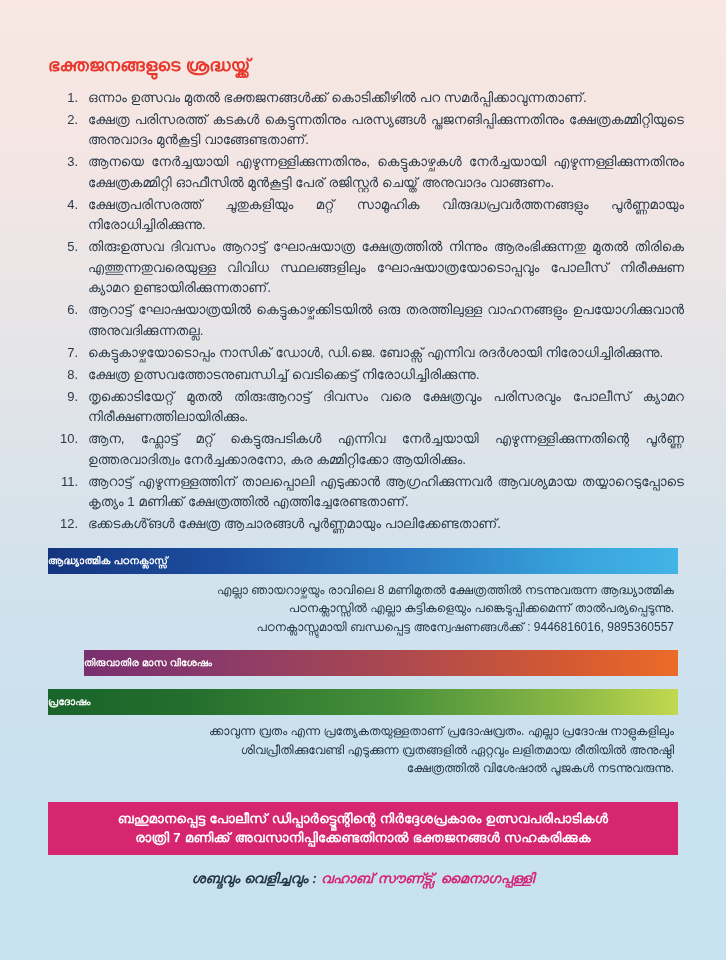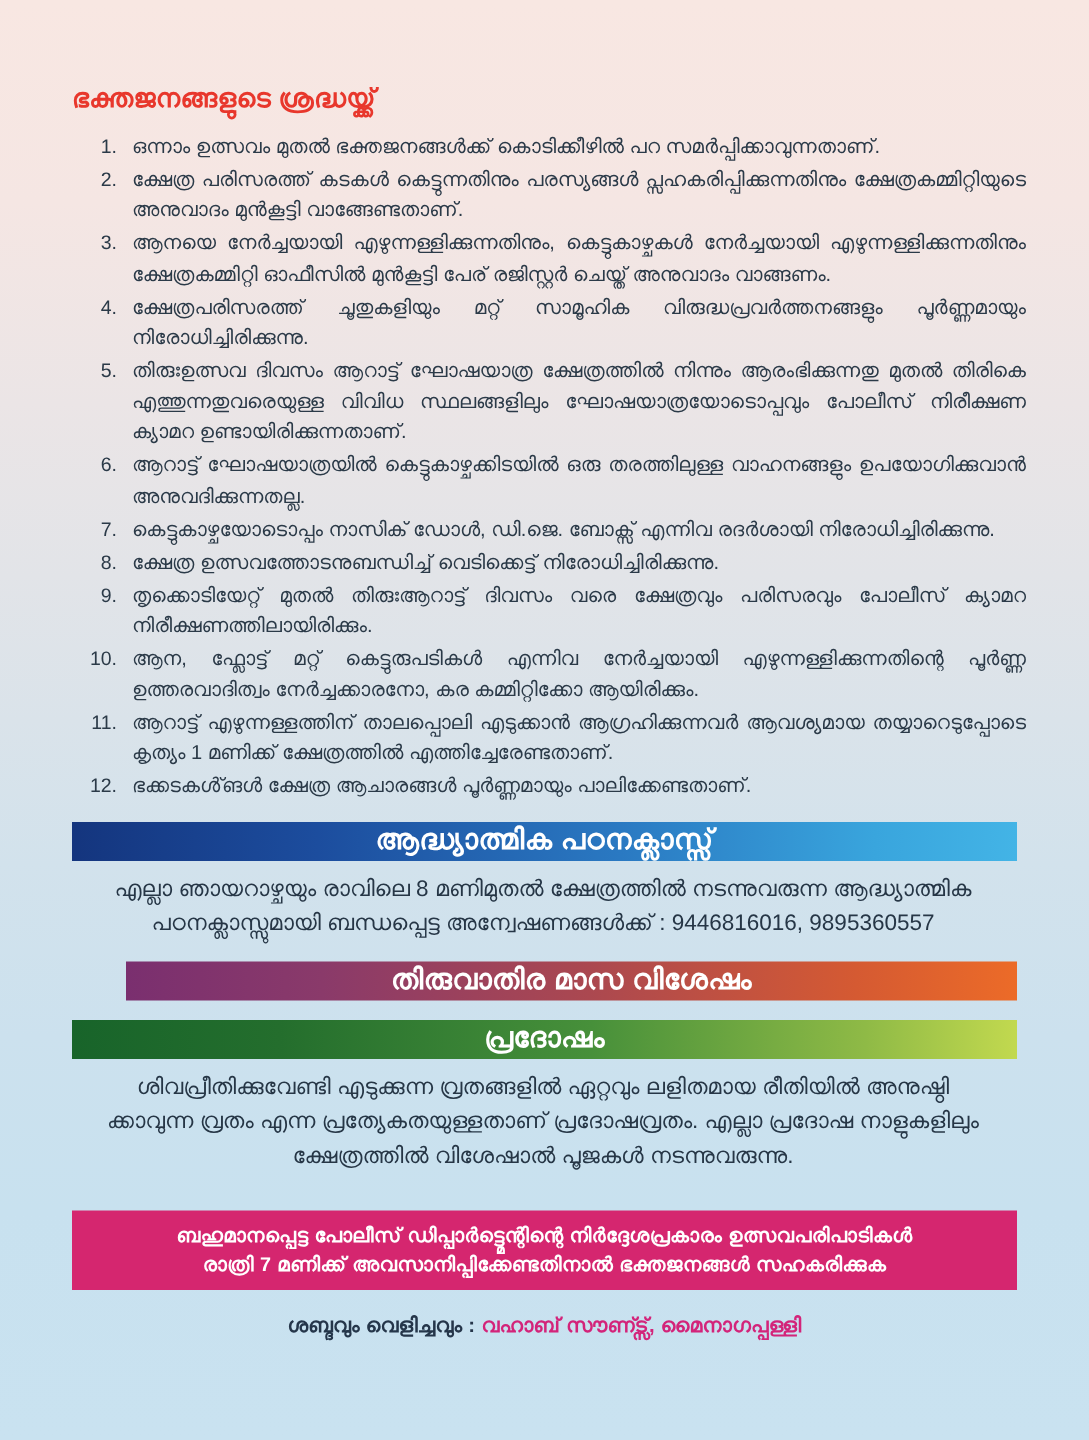--- a/index.html
+++ b/index.html
@@ -75,23 +75,23 @@
   }
 
   
   .section {
     margin-top: 13px;
     padding: 0 18px;
   }
   .banner {
     height: 26px;
     line-height: 26px;
-    text-align: center;
+    text-align: left;
     color: #ffffff;
-    font-size: 19px;
+    font-size: 10px;
     font-weight: bold;
     letter-spacing: 0.3px;
     white-space: nowrap;
     overflow: hidden;
   }
   .banner-blue  { background: linear-gradient(to right, #14357e 0%, #1c4d9e 26%, #2a79c2 58%, #39a5dd 85%, #43b4e6 100%); }
   .banner-purple{ background: linear-gradient(to right, #7a2f6f 0%, #8a3a6a 22%, #ab4850 52%, #d55a32 82%, #ec6b28 100%); margin-left: 36px; }
   .banner-green { background: linear-gradient(to right, #18642a 0%, #246e2d 22%, #47903a 55%, #8fba46 84%, #c2d94f 100%); }
   .banner-pink  {
     background: #d5266f;
@@ -99,55 +99,56 @@
     line-height: 1.45;
     padding: 7px 14px 8px;
     white-space: normal;
     font-size: 13.2px;
     text-align: center;
   }
   .banner-pink .pink-line { display: block; }
 
   .section-body {
     color: #263646;
-    font-size: 15px;
+    font-size: 12px;
     line-height: 1.56;
     padding: 7px 4px 0 2px;
-    text-align: center;
+    text-align: right;
   }
   .section-body .body-line { display: block; }
 
   .section-pink { margin-top: 24px; }
 
   
   .credit {
     margin-top: 16px;
     text-align: center;
     font-size: 13.6px;
     font-weight: bold;
     color: #25364a;
     letter-spacing: 0.2px;
+    font-style: italic;
   }
   .credit-value { color: #d3247a; }
 </style>
 </head>
 <body>
 
 <div class="page">
 
   <h1 class="main-heading">ഭക്തജനങ്ങളുടെ ശ്രദ്ധയ്ക്ക്</h1>
 
   <ol class="notice-list">
     <li class="notice-item">
       <span class="notice-num">1.</span>
       <span class="notice-text">ഒന്നാം ഉത്സവം മുതൽ ഭക്തജനങ്ങൾക്ക് കൊടിക്കീഴിൽ പറ സമർപ്പിക്കാവുന്നതാണ്.</span>
     </li>
     <li class="notice-item">
       <span class="notice-num">2.</span>
-      <span class="notice-text">ക്ഷേത്ര പരിസരത്ത് കടകൾ കെട്ടുന്നതിനും പരസ്യങ്ങൾ പ്സഹകരിപ്പിക്കുന്നതിനും ക്ഷേത്രകമ്മിറ്റിയുടെ അനുവാദം മുൻകൂട്ടി വാങ്ങേണ്ടതാണ്.</span>
+      <span class="notice-text">ക്ഷേത്ര പരിസരത്ത് കടകൾ കെട്ടുന്നതിനും പരസ്യങ്ങൾ പ്തജനങിപ്പിക്കുന്നതിനും ക്ഷേത്രകമ്മിറ്റിയുടെ അനുവാദം മുൻകൂട്ടി വാങ്ങേണ്ടതാണ്.</span>
     </li>
     <li class="notice-item">
       <span class="notice-num">3.</span>
       <span class="notice-text">ആനയെ നേർച്ചയായി എഴുന്നള്ളിക്കുന്നതിനും, കെട്ടുകാഴ്ചകൾ നേർച്ചയായി എഴുന്നള്ളിക്കുന്നതിനും ക്ഷേത്രകമ്മിറ്റി ഓഫീസിൽ മുൻകൂട്ടി പേര് രജിസ്റ്റർ ചെയ്ത് അനുവാദം വാങ്ങണം.</span>
     </li>
     <li class="notice-item">
       <span class="notice-num">4.</span>
       <span class="notice-text">ക്ഷേത്രപരിസരത്ത് ചൂതുകളിയും മറ്റ് സാമൂഹിക വിരുദ്ധപ്രവർത്തനങ്ങളും പൂർണ്ണമായും നിരോധിച്ചിരിക്കുന്നു.</span>
     </li>
     <li class="notice-item">
@@ -181,33 +182,34 @@
     <li class="notice-item">
       <span class="notice-num">12.</span>
       <span class="notice-text">ഭക്കടകൾ്ങൾ ക്ഷേത്ര ആചാരങ്ങൾ പൂർണ്ണമായും പാലിക്കേണ്ടതാണ്.</span>
     </li>
   </ol>
 
   <div class="section">
     <div class="banner banner-blue">ആദ്ധ്യാത്മിക പഠനക്ലാസ്സ്</div>
     <div class="section-body">
       <span class="body-line">എല്ലാ ഞായറാഴ്ചയും രാവിലെ 8 മണിമുതൽ ക്ഷേത്രത്തിൽ നടന്നുവരുന്ന ആദ്ധ്യാത്മിക</span>
+      <span class="body-line">പഠനക്ലാസ്സിൽ എല്ലാ കുട്ടികളെയും പങ്കെടുപ്പിക്കമെന്ന് താൽപര്യപ്പെടുന്നു.</span>
       <span class="body-line">പഠനക്ലാസ്സുമായി ബന്ധപ്പെട്ട അന്വേഷണങ്ങൾക്ക് : 9446816016, 9895360557</span>
     </div>
   </div>
 
   <div class="section">
     <div class="banner banner-purple">തിരുവാതിര മാസ വിശേഷം</div>
   </div>
 
   <div class="section">
     <div class="banner banner-green">പ്രദോഷം</div>
     <div class="section-body">
+      <span class="body-line">ക്കാവുന്ന വ്രതം എന്ന പ്രത്യേകതയുള്ളതാണ് പ്രദോഷവ്രതം. എല്ലാ പ്രദോഷ നാളുകളിലും</span>
       <span class="body-line">ശിവപ്രീതിക്കുവേണ്ടി എടുക്കുന്ന വ്രതങ്ങളിൽ ഏറ്റവും ലളിതമായ രീതിയിൽ അനുഷ്ഠി</span>
-      <span class="body-line">ക്കാവുന്ന വ്രതം എന്ന പ്രത്യേകതയുള്ളതാണ് പ്രദോഷവ്രതം. എല്ലാ പ്രദോഷ നാളുകളിലും</span>
       <span class="body-line">ക്ഷേത്രത്തിൽ വിശേഷാൽ പൂജകൾ നടന്നുവരുന്നു.</span>
     </div>
   </div>
 
   <div class="section section-pink">
     <div class="banner banner-pink">
       <span class="pink-line">ബഹുമാനപ്പെട്ട പോലീസ് ഡിപ്പാർട്ട്മെന്റിന്റെ നിർദ്ദേശപ്രകാരം ഉത്സവപരിപാടികൾ</span>
       <span class="pink-line">രാത്രി 7 മണിക്ക്  അവസാനിപ്പിക്കേണ്ടതിനാൽ ഭക്തജനങ്ങൾ സഹകരിക്കുക</span>
     </div>
   </div>

